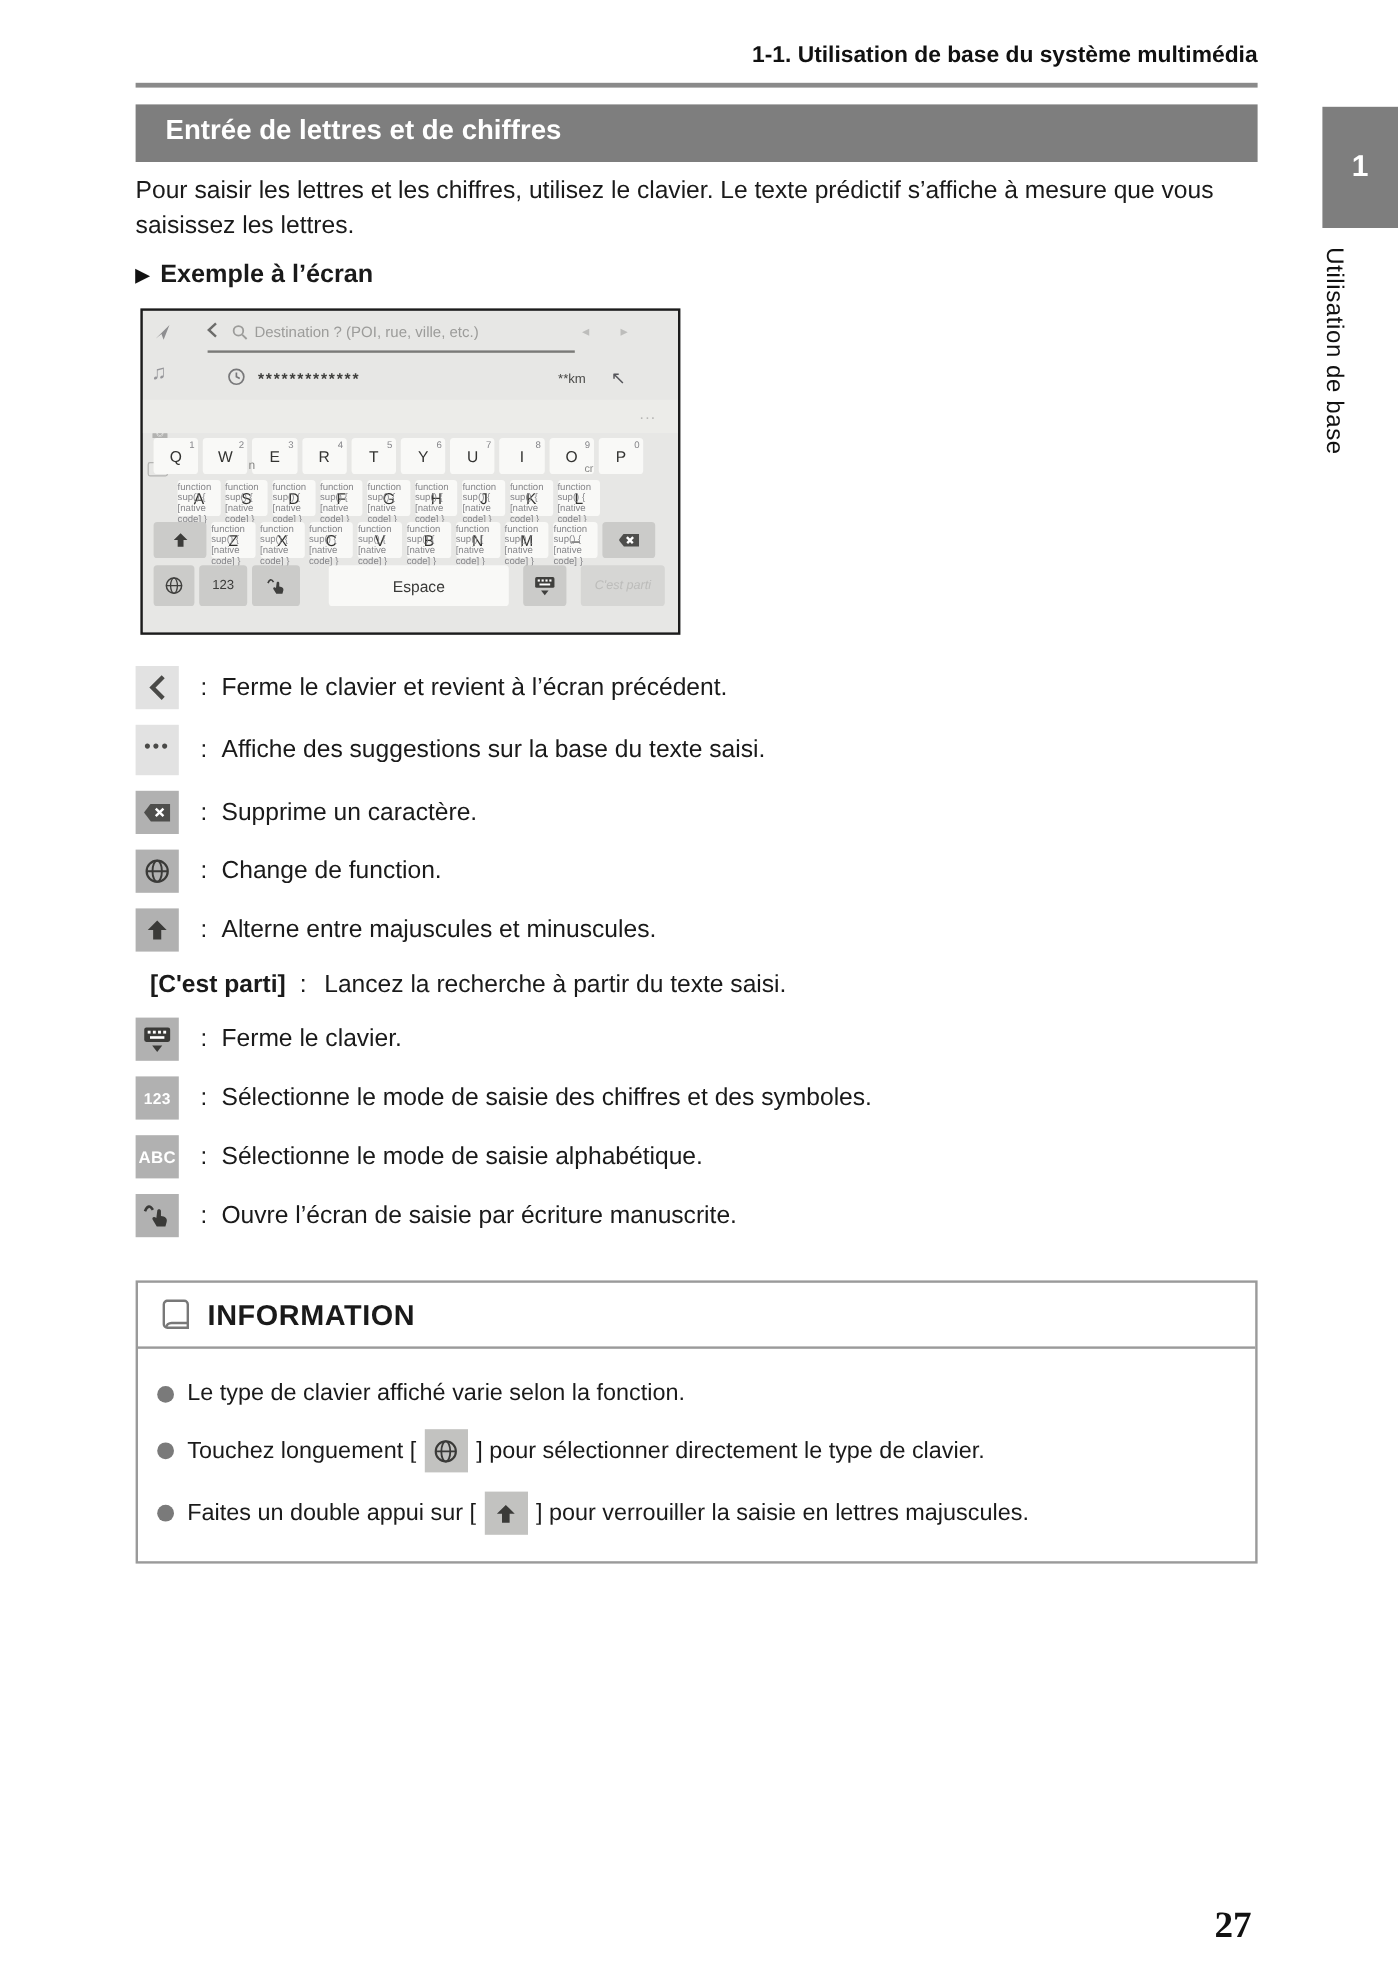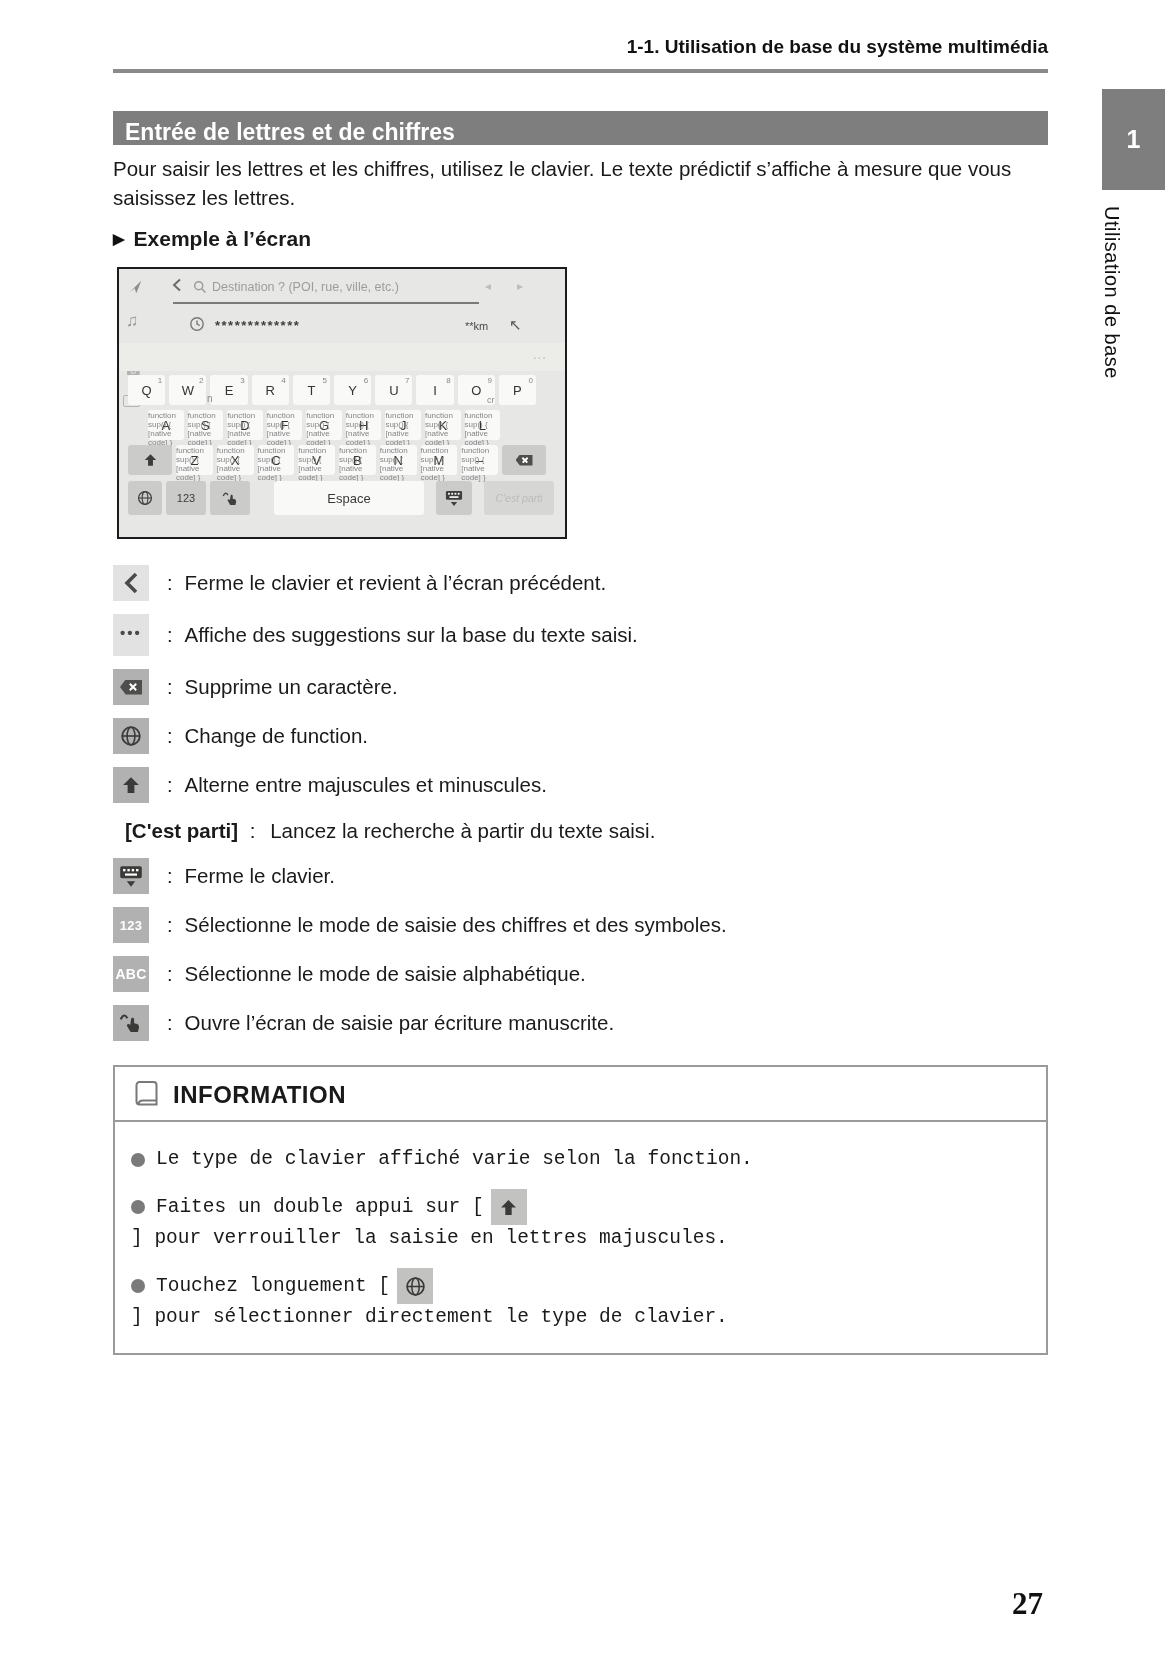--- a/index.html
+++ b/index.html
@@ -10,22 +10,22 @@
   
   .doc-header-title{padding-top:36px;text-align:right;font-weight:bold;font-size:19px;color:#111;}
   .doc-header-rule{margin-top:11px;height:4px;background:#8a8a8a;}
 
   
   .chapter-tab{position:absolute;left:1102px;top:89px;width:63px;height:101px;background:#7e7e7e;
                display:flex;align-items:center;justify-content:center;color:#fff;font-weight:bold;font-size:25px;}
   .side-label{position:absolute;left:1100px;top:206px;writing-mode:vertical-rl;font-size:20px;color:#111;letter-spacing:.5px;}
 
   
-  .section-banner{margin-top:38px;height:34px;background:#7e7e7e;color:#fff;font-weight:bold;
-                  font-size:23px;line-height:43px;padding-left:12px;box-sizing:border-box;}
+  .section-banner{margin-top:14px;height:48px;background:#7e7e7e;color:#fff;font-weight:bold;
+                  font-size:23px;line-height:43px;padding-left:25px;box-sizing:border-box;}
   .intro{margin:9px 0 0 0;font-size:20.5px;line-height:29px;}
   .example-heading{margin-top:15px;font-weight:bold;font-size:21px;display:flex;align-items:center;}
   .example-heading .tri{font-size:15px;margin-right:9px;color:#111;}
 
   
   .screenshot{position:relative;margin-top:16px;margin-left:4px;width:446px;height:268px;
               border:2px solid #1c1c1c;background:#e7e7e5;box-sizing:content-box;overflow:hidden;}
   .scr-abs{position:absolute;}
   .scr-nav-arrow{left:8px;top:10px;}
   .scr-music{left:7px;top:42px;font-size:17px;color:#96969a;}
@@ -84,25 +84,25 @@
   .leg-text{font-size:20.5px;}
   .leg-dots{font-size:15px;font-weight:bold;letter-spacing:2px;color:#4a4a48;padding-bottom:6px;}
   .mode-label{font-size:14px;color:#fff;font-weight:bold;letter-spacing:.3px;}
   .mode-123{font-size:13px;}
 
   .go-row{margin:16px 0 15px 12px;font-size:20.5px;}
   .go-label{font-weight:bold;}
   .go-colon{margin:0 9px 0 6px;}
 
   
-  .info-box{margin-top:24px;border:2px solid #9a9a9a;}
+  .info-box{margin-top:36px;border:2px solid #9a9a9a;}
   .info-header{display:flex;align-items:center;padding:13px 20px 11px 20px;border-bottom:2px solid #9a9a9a;}
   .info-title{font-weight:bold;font-size:24px;margin-left:13px;letter-spacing:.5px;}
   .info-body{padding:8px 20px 22px 16px;}
-  .info-bullet{display:flex;align-items:center;flex-wrap:wrap;margin-top:16px;font-size:19.5px;line-height:27px;font-family:Liberation Mono, monospace;}
+  .info-bullet{display:flex;align-items:center;flex-wrap:wrap;margin-top:16px;font-size:19.5px;line-height:27px;}
   .bullet-dot{flex:none;width:14px;height:14px;border-radius:50%;background:#7a7a7a;margin-right:11px;}
   .inline-icon{flex:none;width:36px;height:36px;background:#c2c2c0;display:inline-flex;align-items:center;justify-content:center;margin:0 7px;}
 
   .page-number{position:absolute;top:1586px;right:122px;font-weight:bold;font-size:31px;color:#111;font-family:Liberation Serif, serif;}
 
   svg{display:block;}
 </style>
 </head>
 <body>
 
@@ -428,38 +428,38 @@
         </span>
         <span class="info-title">INFORMATION</span>
       </div>
       <div class="info-body">
         <div class="info-bullet">
           <span class="bullet-dot"></span>
           <span>Le type de clavier affiché varie selon la fonction.</span>
         </div>
         <div class="info-bullet">
           <span class="bullet-dot"></span>
-          <span>Faites un double appui sur [</span>
-          <span class="inline-icon">
-            <svg width="17" height="19" viewBox="0 0 16 16">
-                <path d="M8 1 L15 8 L11 8 L11 15 L5 15 L5 8 L1 8 Z" fill="#3a3a38"></path>
-              </svg>
-          </span>
-          <span>] pour verrouiller la saisie en lettres majuscules.</span>
-        </div>
-        <div class="info-bullet">
-          <span class="bullet-dot"></span>
           <span>Touchez longuement [</span>
           <span class="inline-icon">
             <svg width="21" height="21" viewBox="0 0 18 18">
                 <circle cx="9" cy="9" r="7.2" fill="none" stroke="#3a3a38" stroke-width="1.5"></circle>
                 <ellipse cx="9" cy="9" rx="3.2" ry="7.2" fill="none" stroke="#3a3a38" stroke-width="1.3"></ellipse>
                 <line x1="1.8" y1="9" x2="16.2" y2="9" stroke="#3a3a38" stroke-width="1.3"></line>
               </svg>
           </span>
           <span>] pour sélectionner directement le type de clavier.</span>
         </div>
+        <div class="info-bullet">
+          <span class="bullet-dot"></span>
+          <span>Faites un double appui sur [</span>
+          <span class="inline-icon">
+            <svg width="17" height="19" viewBox="0 0 16 16">
+                <path d="M8 1 L15 8 L11 8 L11 15 L5 15 L5 8 L1 8 Z" fill="#3a3a38"></path>
+              </svg>
+          </span>
+          <span>] pour verrouiller la saisie en lettres majuscules.</span>
+        </div>
       </div>
     </div>
   </div>
 
   <div class="page-number">27</div>
 </div>
 
 </body></html>

